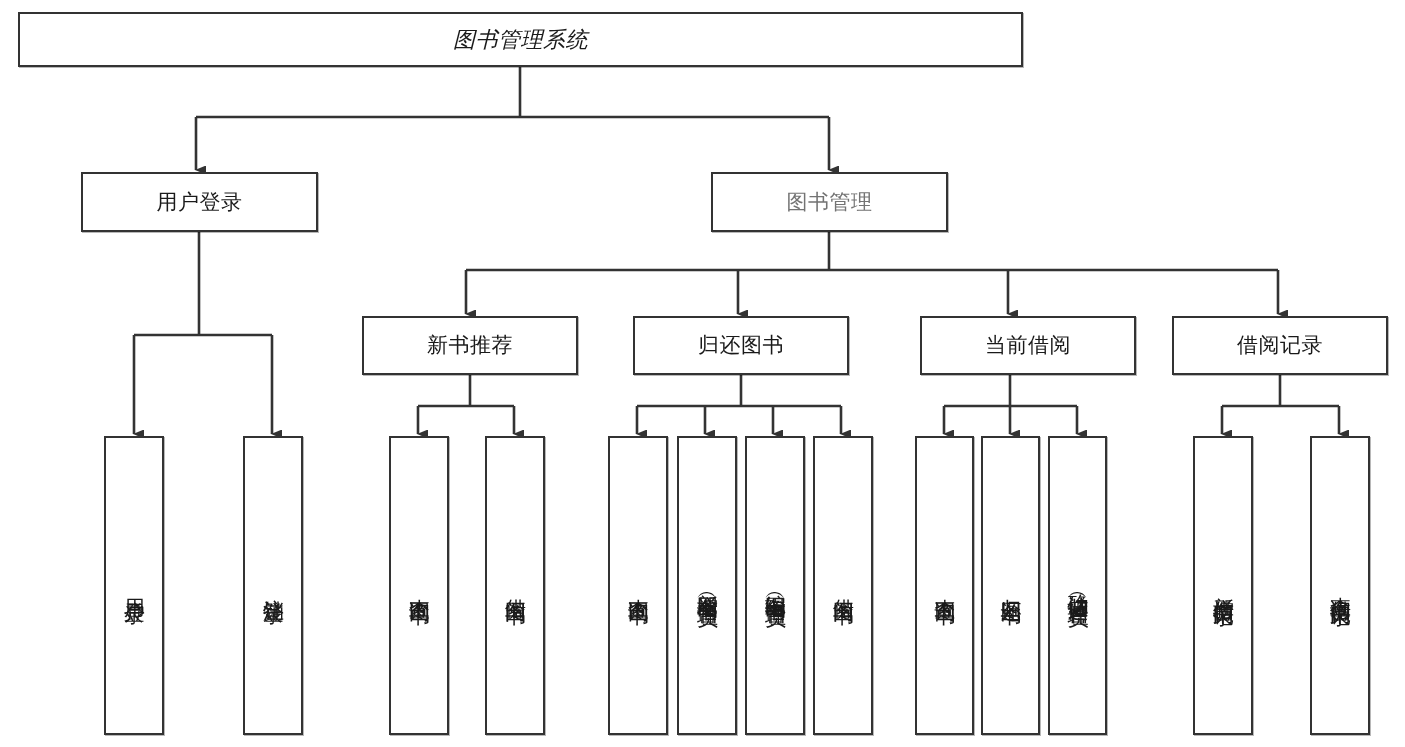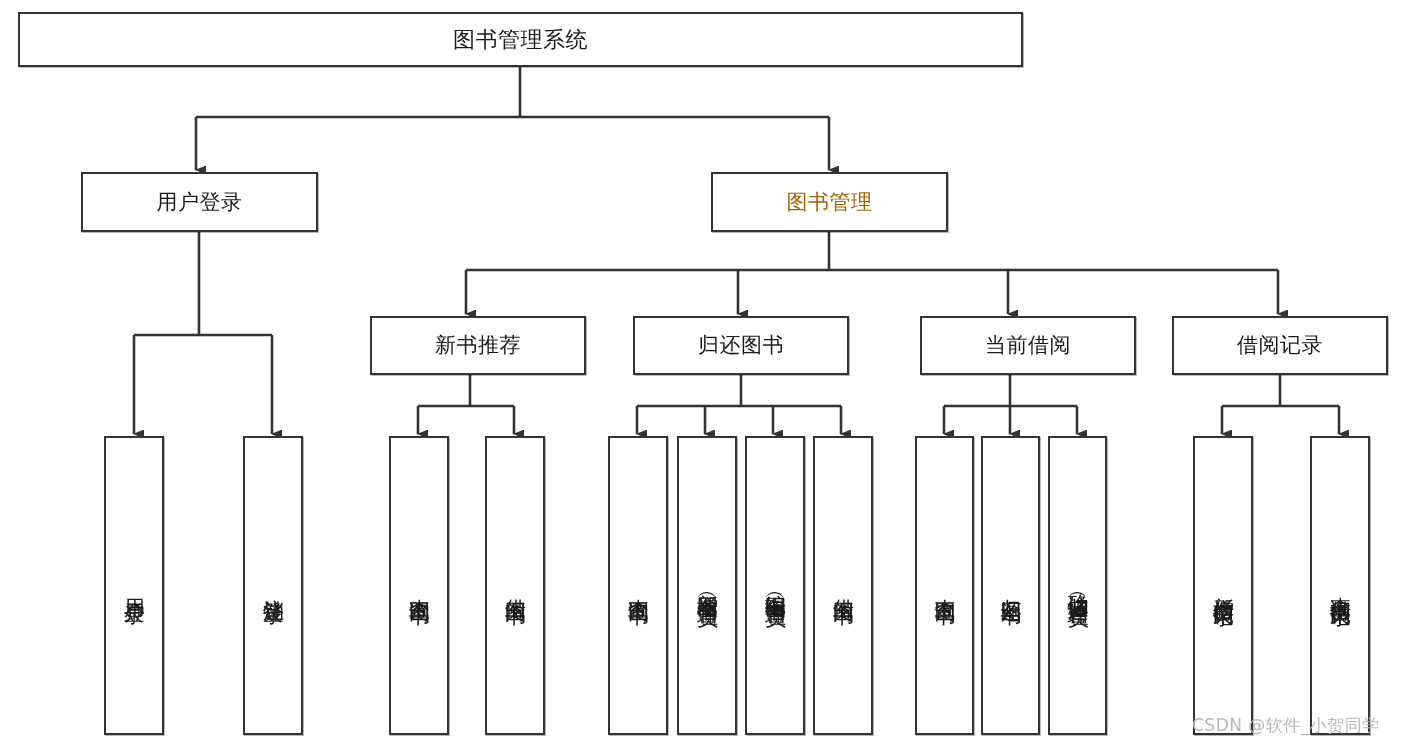--- a/index.html
+++ b/index.html
@@ -41,20 +41,21 @@
     text-align: center;
     line-height: 1.18;
     letter-spacing: 0.5px;
     white-space: pre-wrap;
   }
   .node.horizontal .node-label {
     font-size: 21px;
   }
   .node.root .node-label {
     font-size: 22px;
+    font-style: italic;
   }
   .node.vertical .node-label {
     writing-mode: vertical-rl;
     text-orientation: upright;
     font-size: 21px;
     letter-spacing: 2px;
     line-height: 1.0;
     max-height: 100%;
   }
   .watermark {
@@ -113,23 +114,23 @@
       </g>
   </svg>
   <div id="nodes-layer">
       <div class="node horizontal root" style="left: 18px; top: 12px; width: 1005px; height: 55px; border-color: rgb(51, 51, 51); background: rgb(255, 255, 255);">
         <span class="node-label" style="color: rgb(26, 26, 26);">图书管理系统</span>
       </div>
       <div class="node horizontal" style="left: 81px; top: 172px; width: 237px; height: 60px; border-color: rgb(51, 51, 51); background: rgb(255, 255, 255);">
         <span class="node-label" style="color: rgb(26, 26, 26);">用户登录</span>
       </div>
       <div class="node horizontal" style="left: 711px; top: 172px; width: 237px; height: 60px; border-color: rgb(51, 51, 51); background: rgb(255, 255, 255);">
-        <span class="node-label" style="color: #a16207;">图书管理</span>
+        <span class="node-label" style="color: #737373;">图书管理</span>
       </div>
-      <div class="node horizontal" style="left: 362px; top: 316px; width: 216px; height: 59px; border-color: rgb(51, 51, 51); background: rgb(255, 255, 255); margin-left: 8px;">
+      <div class="node horizontal" style="left: 362px; top: 316px; width: 216px; height: 59px; border-color: rgb(51, 51, 51); background: rgb(255, 255, 255);">
         <span class="node-label" style="color: rgb(26, 26, 26);">新书推荐</span>
       </div>
       <div class="node horizontal" style="left: 633px; top: 316px; width: 216px; height: 59px; border-color: rgb(51, 51, 51); background: rgb(255, 255, 255);">
         <span class="node-label" style="color: rgb(26, 26, 26);">归还图书</span>
       </div>
       <div class="node horizontal" style="left: 920px; top: 316px; width: 216px; height: 59px; border-color: rgb(51, 51, 51); background: rgb(255, 255, 255);">
         <span class="node-label" style="color: rgb(26, 26, 26);">当前借阅</span>
       </div>
       <div class="node horizontal" style="left: 1172px; top: 316px; width: 216px; height: 59px; border-color: rgb(51, 51, 51); background: rgb(255, 255, 255);">
         <span class="node-label" style="color: rgb(26, 26, 26);">借阅记录</span>
@@ -167,14 +168,13 @@
       <div class="node vertical" style="left: 1048px; top: 436px; width: 59px; height: 299px; border-color: rgb(51, 51, 51); background: rgb(255, 255, 255);">
         <span class="node-label" style="color: rgb(26, 26, 26);">确认归还（管理员）</span>
       </div>
       <div class="node vertical" style="left: 1193px; top: 436px; width: 60px; height: 299px; border-color: rgb(51, 51, 51); background: rgb(255, 255, 255);">
         <span class="node-label" style="color: rgb(26, 26, 26);">新增借阅记录</span>
       </div>
       <div class="node vertical" style="left: 1310px; top: 436px; width: 60px; height: 299px; border-color: rgb(51, 51, 51); background: rgb(255, 255, 255);">
         <span class="node-label" style="color: rgb(26, 26, 26);">查询借阅记录</span>
       </div>
     </div>
-  <div class="watermark" style="left: 1192px; top: 714px; color: rgb(185, 185, 185);">CSDN @软件_小贺同学</div>
 </div>
 
 </body></html>

